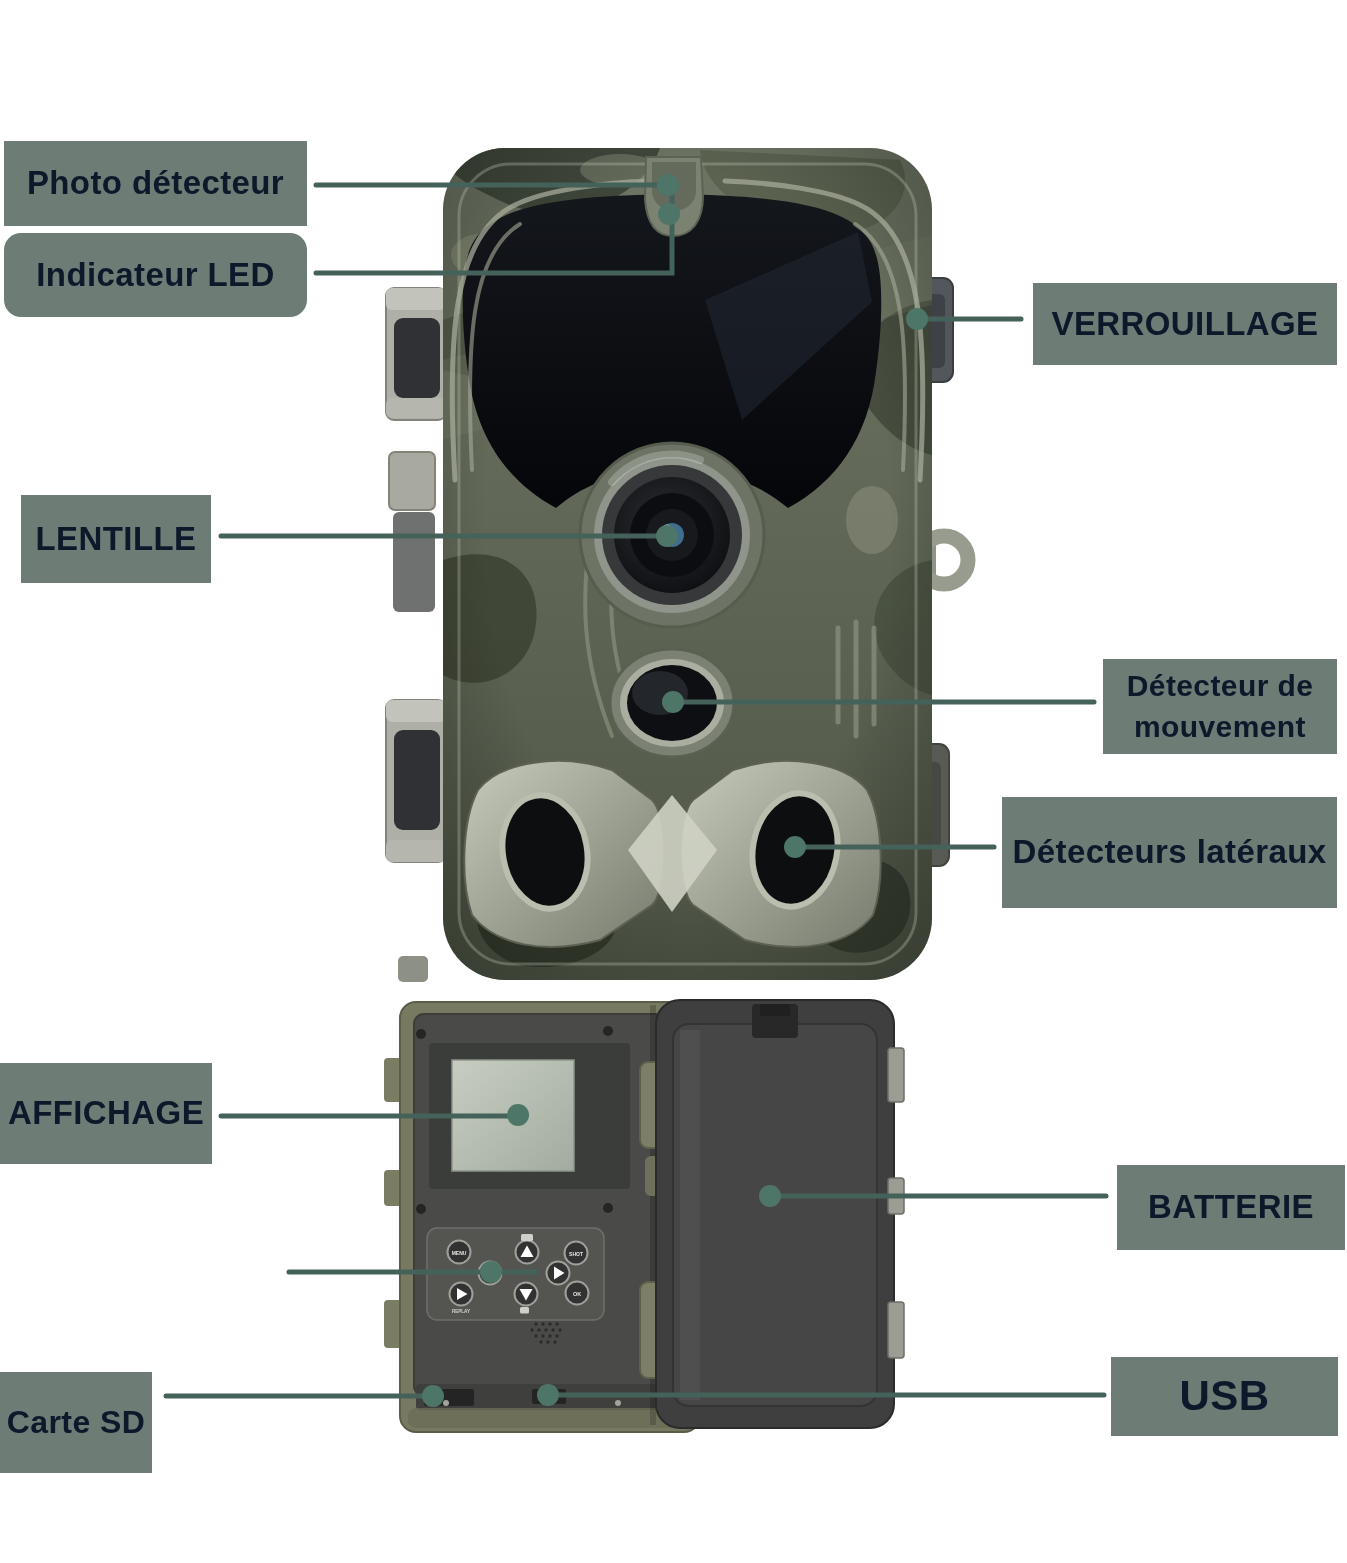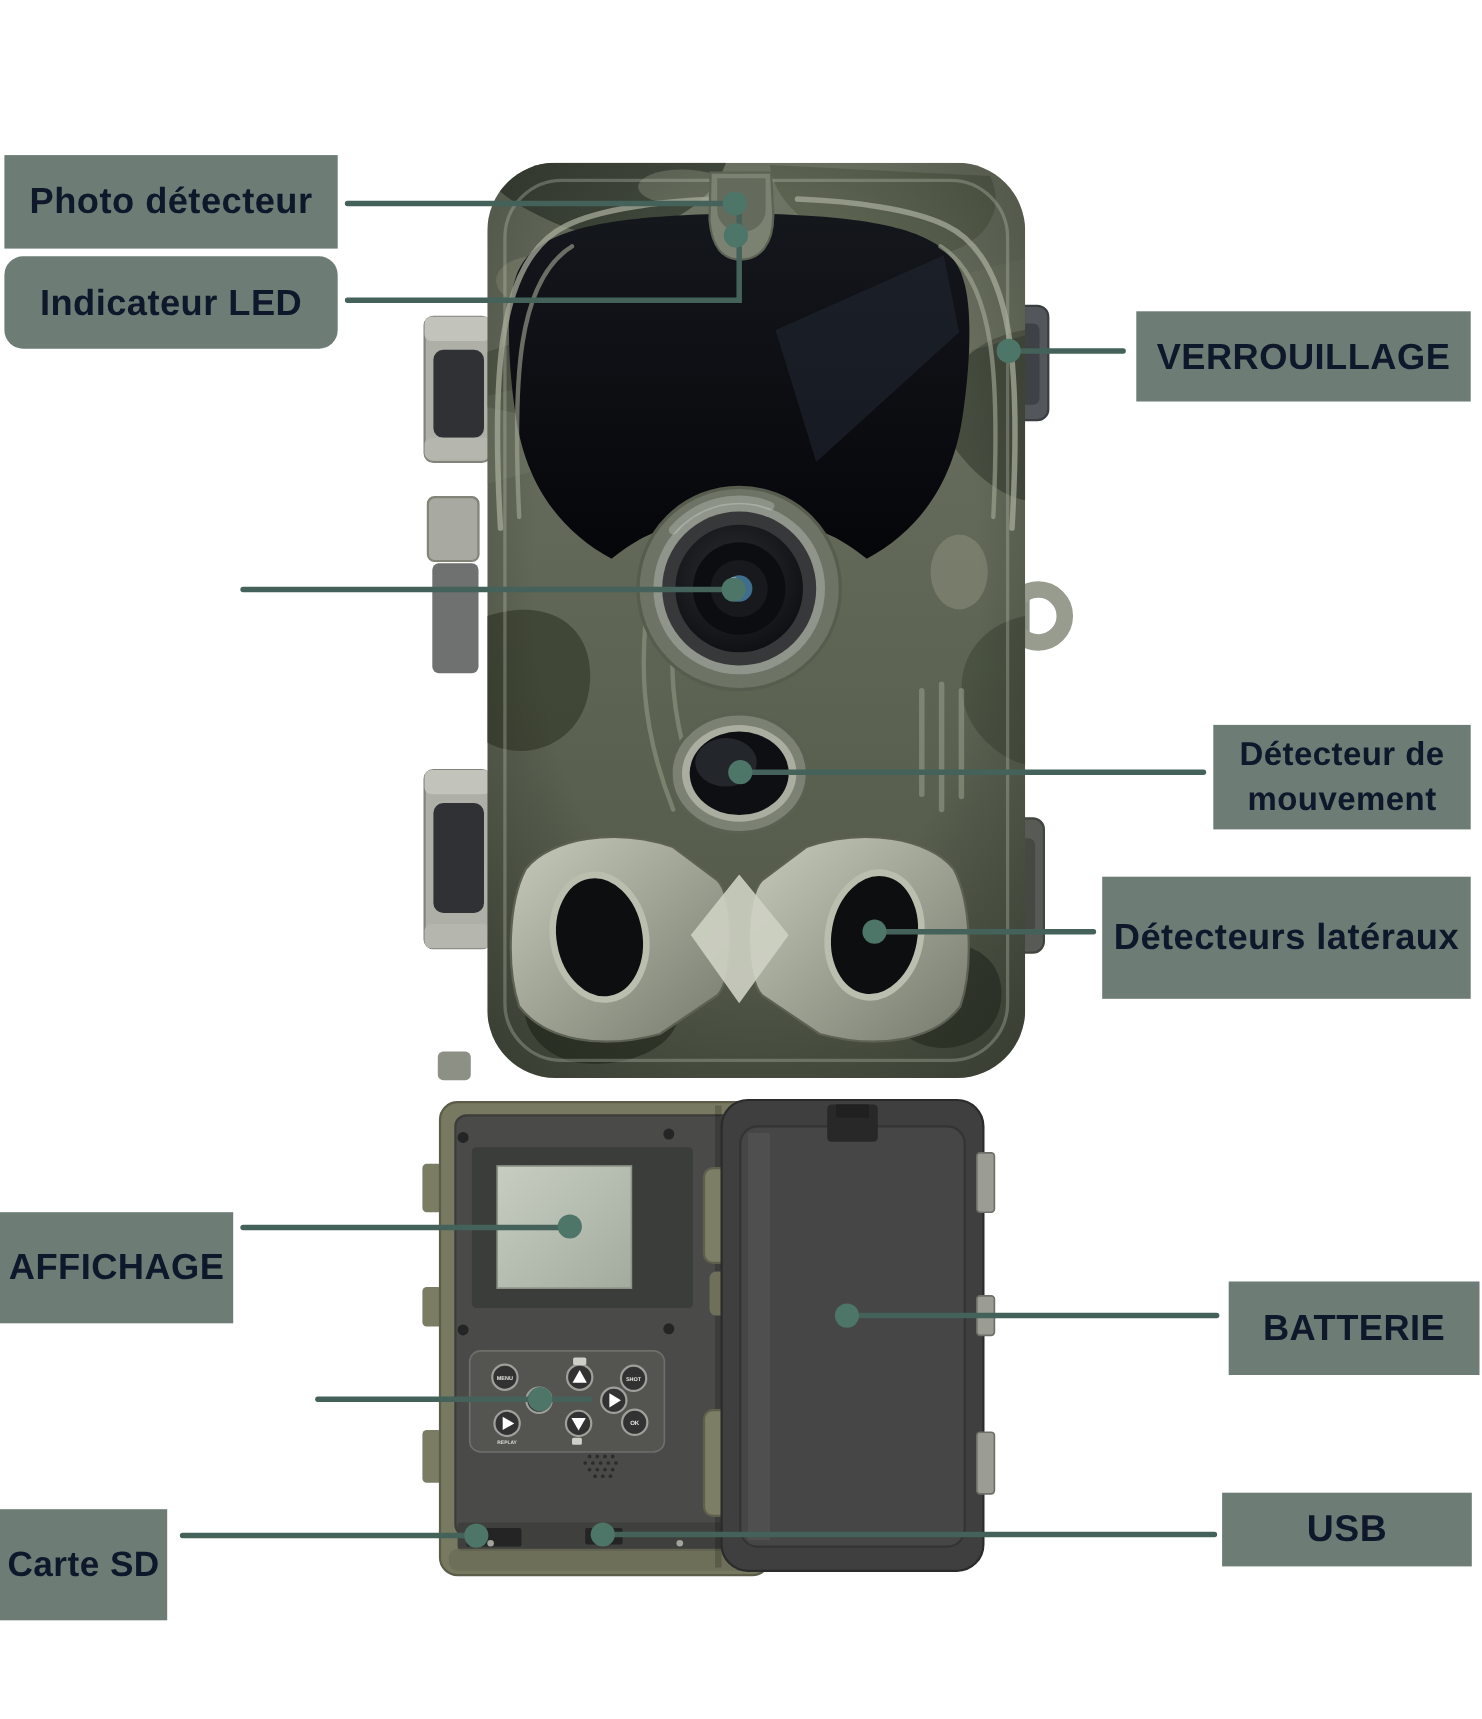--- a/index.html
+++ b/index.html
@@ -292,20 +292,21 @@
     <circle cx="491" cy="1272" r="11"></circle>
     <circle cx="770" cy="1196" r="11"></circle>
     <circle cx="433" cy="1396" r="11"></circle>
     <circle cx="548" cy="1395" r="11"></circle>
   </g>
 </svg>
 
 <div class="label" style="left:4px;top:141px;width:303px;height:85px;font-size:33px;">Photo détecteur</div>
 <div class="label" style="left:4px;top:233px;width:303px;height:84px;font-size:33px;border-radius:17px;">Indicateur LED</div>
 <div class="label" style="left:1033px;top:283px;width:304px;height:82px;font-size:33px;">VERROUILLAGE</div>
+<div class="label" style="left:21px;top:495px;width:190px;height:88px;font-size:33px;">LENTILLE</div>
 <div class="label wrap" style="left:1103px;top:659px;width:234px;height:95px;font-size:30px;">Détecteur de mouvement</div>
 <div class="label wrap" style="left:1002px;top:797px;width:335px;height:111px;font-size:33px;">Détecteurs latéraux</div>
-<div class="label" style="left:0px;top:1063px;width:212px;height:101px;font-size:33px;margin-top:39px;">AFFICHAGE</div>
+<div class="label" style="left:0px;top:1063px;width:212px;height:101px;font-size:33px;">AFFICHAGE</div>
 <div class="label" style="left:1117px;top:1165px;width:228px;height:85px;font-size:33px;">BATTERIE</div>
 <div class="label" style="left:0px;top:1353px;width:152px;height:101px;font-size:32px;margin-top:19px;">Carte SD</div>
-<div class="label" style="left:1111px;top:1357px;width:227px;height:67px;font-size:34px;">USB</div>
+<div class="label" style="left:1111px;top:1357px;width:227px;height:79px;font-size:42px;">USB</div>
 
 </div>
 
 </body></html>

